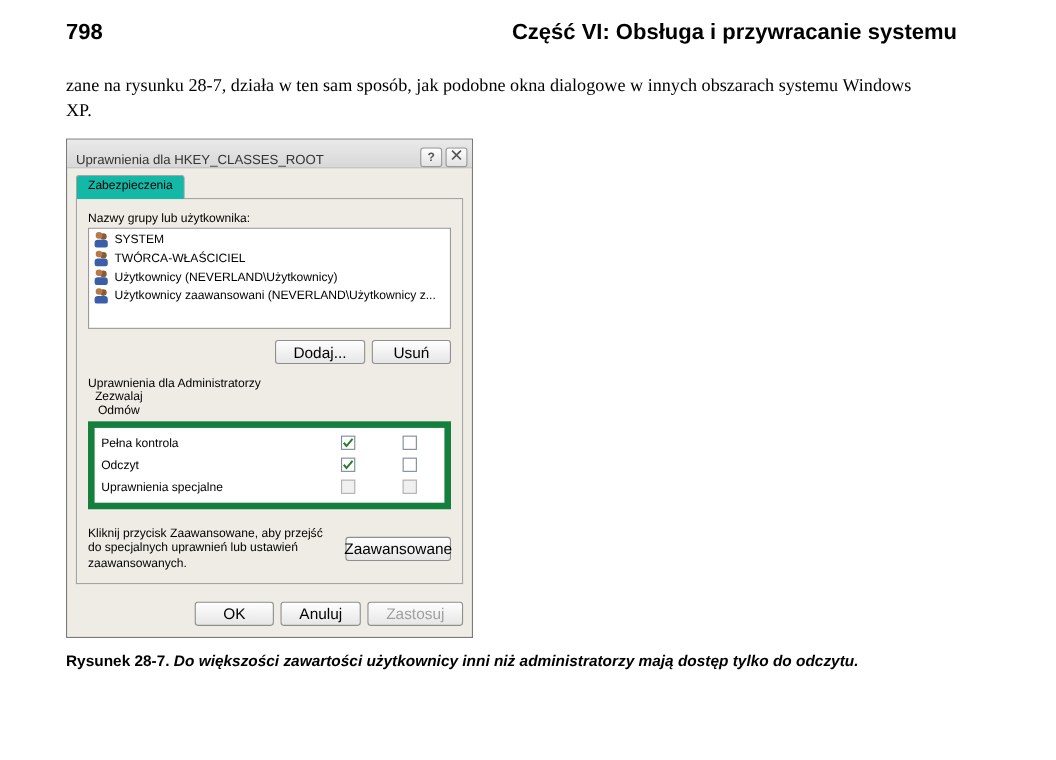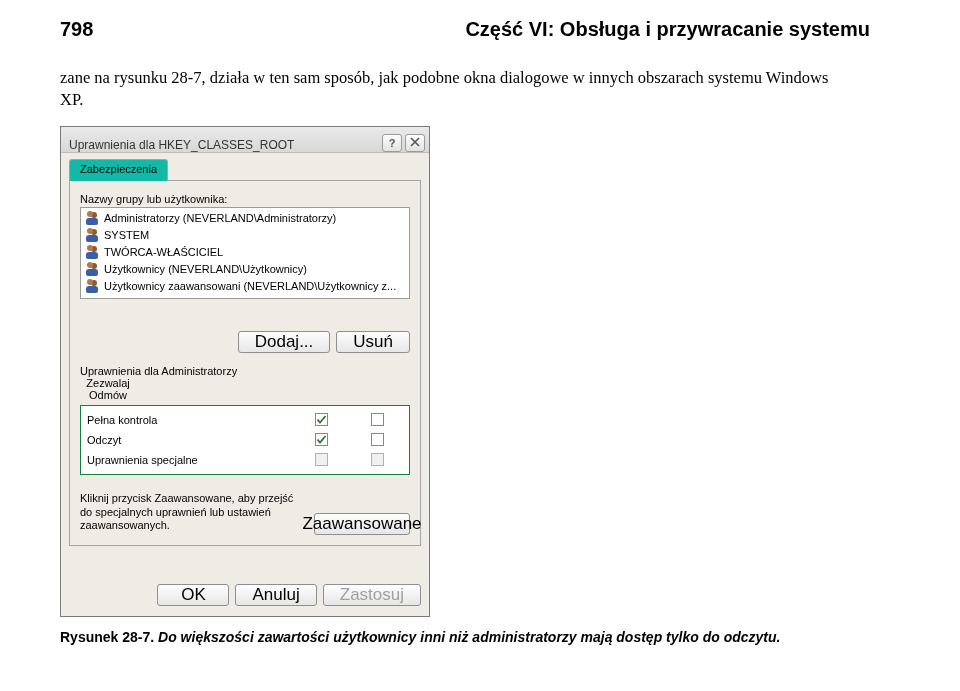--- a/index.html
+++ b/index.html
@@ -139,39 +139,38 @@
 
     .add-remove-row {
       display: flex; justify-content: flex-end; gap: 6px;
       margin: 10px 0 12px 0;
     }
     .btn {
       min-width: 72px; height: 22px;
       border: 1px solid #8f8f8f;
       border-radius: 3px;
       background: linear-gradient(#fefefe,#e6e6e6);
-      font-size: 17px;
+      font-size: 14px;
       display: flex; align-items: center; justify-content: center;
       padding: 0 16px;
-      margin-top: 22px;
     }
 
     
     .perm-header {
       display: flex;
       font-size: 11px;
       margin-bottom: 4px;
       flex-direction: column;
     }
     .perm-header .col-name { flex: 1; }
     .perm-header .col { width: 56px; text-align: center; }
 
     
     .permbox {
-      border: 1px solid #15803d;
+      border: 6px solid #15803d;
       background: #fff;
       padding: 4px 4px;
     }
     .perm-row {
       display: flex; align-items: center;
       height: 20px;
       font-size: 11px;
     }
     .perm-row .pname { flex: 1; padding-left: 2px; }
     .perm-row .pcol { width: 56px; display: flex; justify-content: center; }
@@ -246,28 +245,20 @@
   <div class="tabbody">
     <div class="field-label">Nazwy grupy lub użytkownika:</div>
 
     <div class="listbox">
       <div class="list-row">
         <span class="user-icon">
             <span class="head2"></span>
             <span class="head"></span>
             <span class="body"></span>
           </span>
-        <span>Administratorzy (NEVERLAND\Administratorzy)</span>
-      </div>
-      <div class="list-row">
-        <span class="user-icon">
-            <span class="head2"></span>
-            <span class="head"></span>
-            <span class="body"></span>
-          </span>
         <span>SYSTEM</span>
       </div>
       <div class="list-row">
         <span class="user-icon">
             <span class="head2"></span>
             <span class="head"></span>
             <span class="body"></span>
           </span>
         <span>TWÓRCA-WŁAŚCICIEL</span>
       </div>

